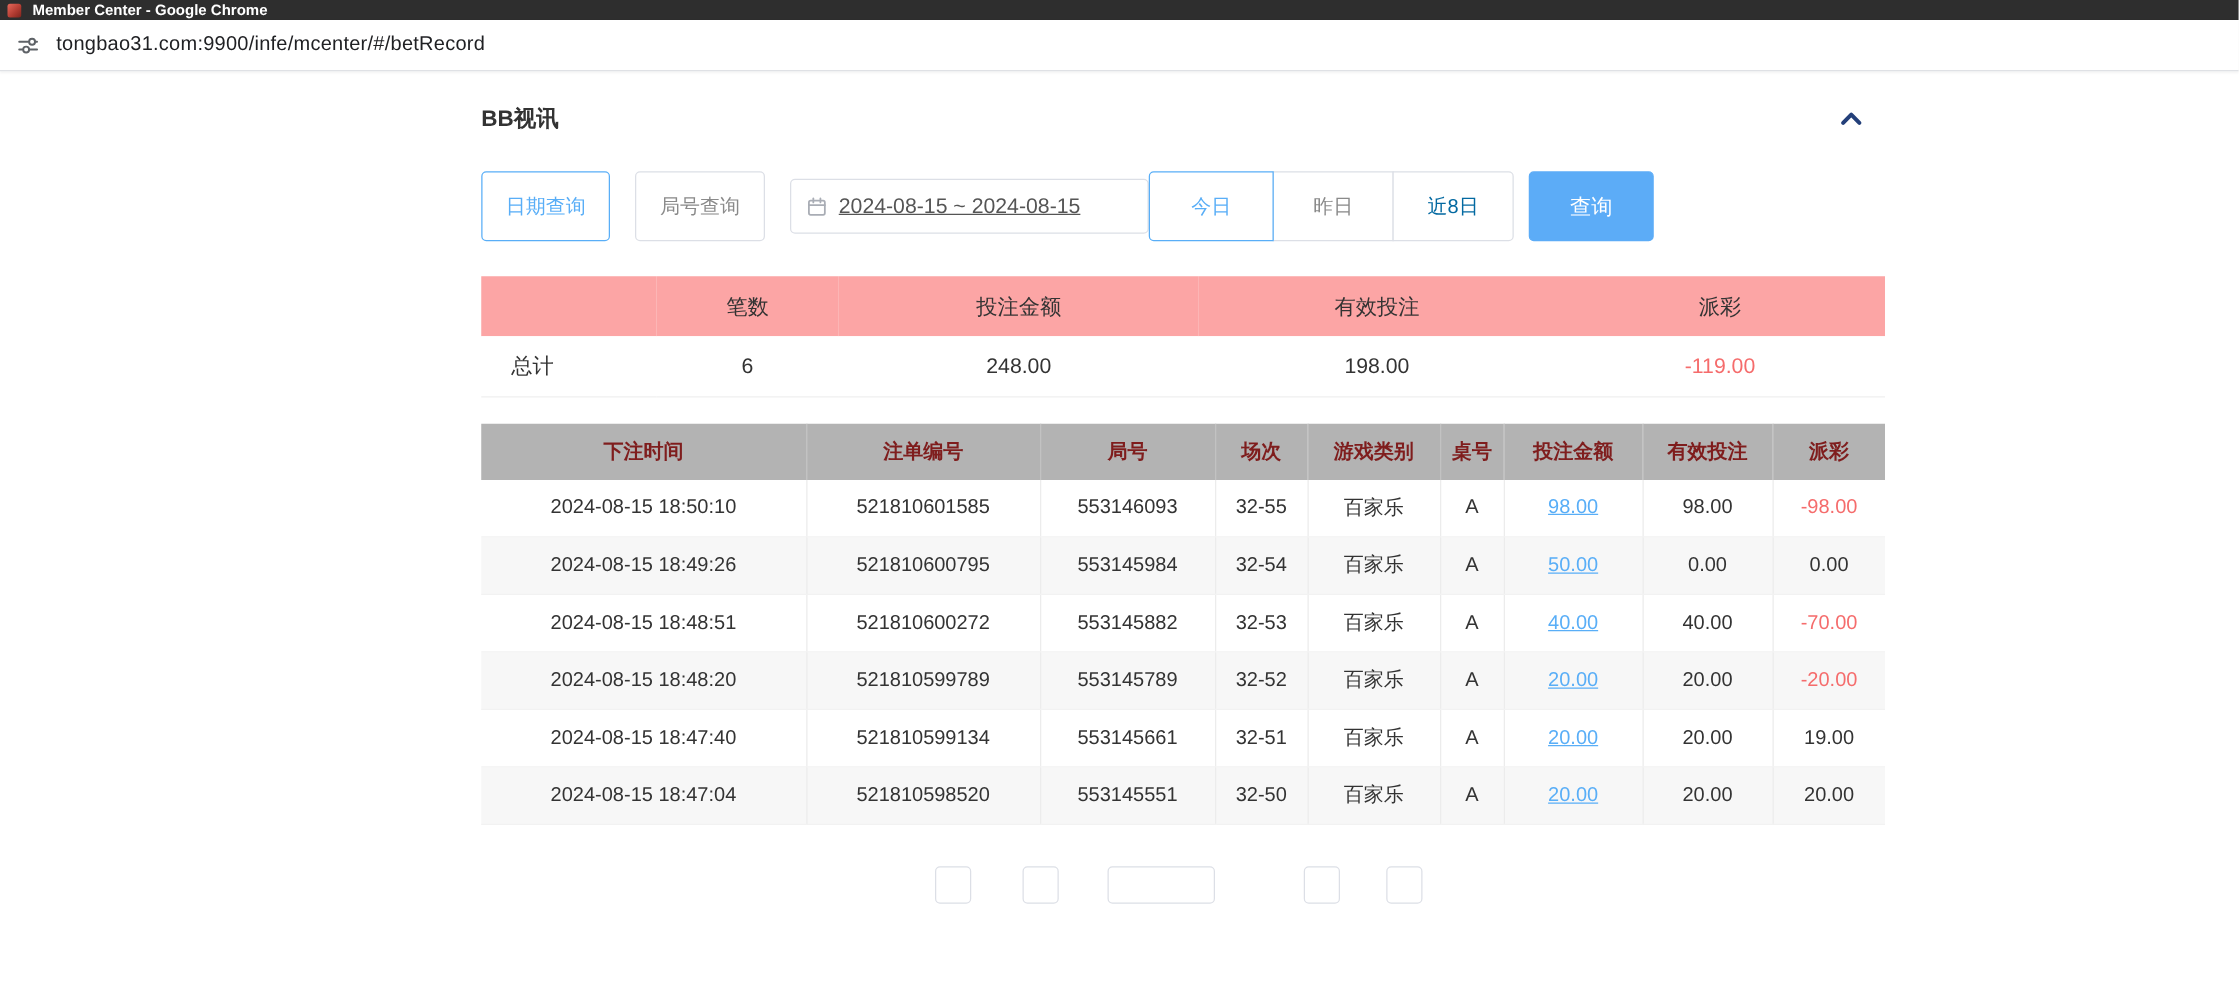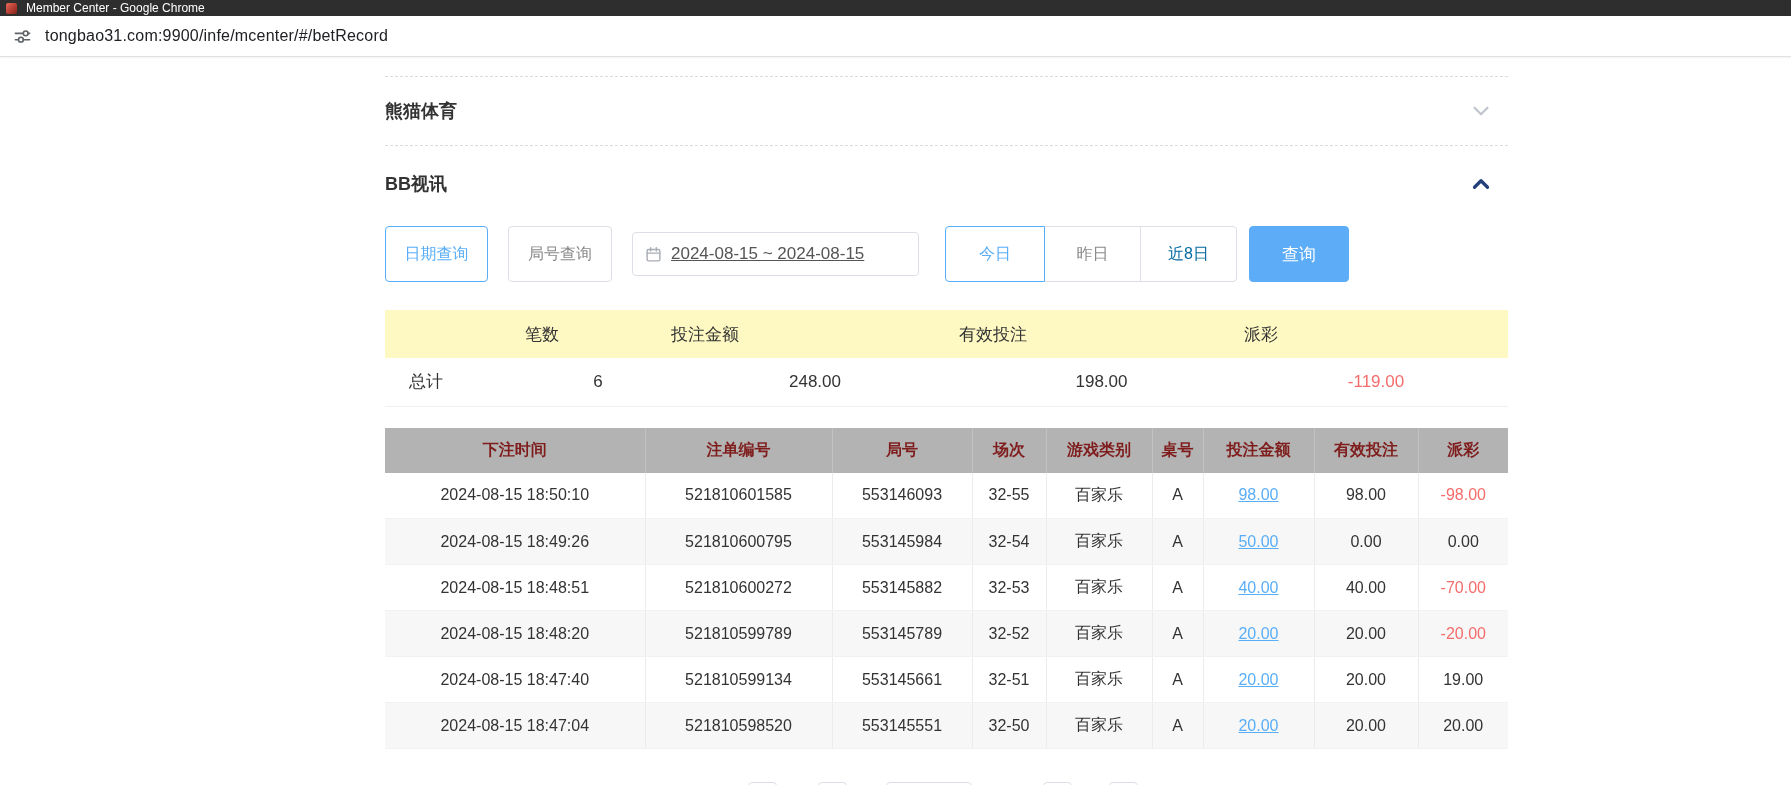--- a/index.html
+++ b/index.html
@@ -4,21 +4,21 @@
 <style>
   * { margin:0; padding:0; box-sizing:border-box; }
   html,body { width:1791px; height:785px; overflow:hidden; background:#fff;
               font-family:"Liberation Sans","DejaVu Sans",sans-serif; }
 
   
   .titlebar { height:16px; background:#2e2e2e; display:flex; align-items:center;
               padding-left:6px; gap:9px; }
   .win-icon { width:11px; height:11px; border-radius:2px;
               background:linear-gradient(135deg,#e8695b 0%,#b03a30 60%,#7e241d 100%); flex:0 0 auto; }
-  .title-text { color:#ffffff; font-size:12px; line-height:16px; white-space:nowrap; }
+  .title-text { color:#ffffff; font-size:12px; line-height:16px; white-space:nowrap;font-weight:bold; }
 
   .urlbar { height:41px; background:#fff; border-bottom:1px solid #dfe1e5;
             display:flex; align-items:center; padding-left:13px; gap:13px;
             box-shadow:0 1px 2px rgba(0,0,0,0.05); }
   .url-text { font-size:16px; color:#202124; letter-spacing:0.2px; }
 
   
   .page { width:1123px; margin-left:385px; }
 
   .section-row { display:flex; align-items:center; justify-content:space-between; cursor:pointer; }
@@ -31,34 +31,34 @@
   
   .filters { display:flex; align-items:center; margin-top:4px; }
   .btn { height:56px; border-radius:4px; font-size:16px; display:inline-flex;
          align-items:center; justify-content:center; background:#fff; cursor:pointer;
          user-select:none; }
   .btn-date-query { width:103px; border:1px solid #59aef7; color:#59aef7; }
   .btn-round-query { width:104px; border:1px solid #dcdfe6; color:#8a8a8a; margin-left:20px; }
   .date-input { width:287px; height:44px; border:1px solid #dcdfe6; border-radius:4px;
                 margin-left:20px; display:flex; align-items:center; padding-left:12px; gap:9px;
                 color:#555; font-size:17px; cursor:pointer; background:#fff;text-decoration:underline; }
-  .btn-group { display:flex; margin-left:26px; }
+  .btn-group { display:flex; margin-left:0; }
   .btn-group .btn { border-radius:0; margin-left:-1px; }
   .btn-group .btn:first-child { border-radius:4px 0 0 4px; margin-left:0; }
   .btn-group .btn:last-child { border-radius:0 4px 4px 0; }
   .btn-today { width:100px; border:1px solid #59aef7; color:#59aef7; z-index:1; }
   .btn-yesterday { width:97px; border:1px solid #dcdfe6; color:#8a8a8a; }
   .btn-last8 { width:97px; border:1px solid #dcdfe6; color:#0369a1; }
   .btn-search { width:100px; margin-left:12px; background:#5cacf7; border:1px solid #5cacf7;
                 color:#fff; font-size:17px; }
 
   
   table { border-collapse:collapse; table-layout:fixed; width:100%; }
   .summary { margin-top:28px; font-size:17px; color:#333; }
-  .summary thead td { background:#fef9c3; height:48px; text-align:left; }
+  .summary thead td { background:#fca5a5; height:48px; text-align:center; }
   .summary tbody td { background:#fff; height:48px; text-align:center;
                       border-bottom:1px solid #f0f0f0; }
   .summary tbody td.total-label { text-align:left; padding-left:24px; }
 
   
   .bets { margin-top:21px; font-size:16px; color:#333; }
   .bets thead th { background:#b3b3b3; color:#7f1d1d; height:45px; font-weight:bold;
                    font-size:16px; text-align:center; border-right:1px solid #c2c2c2; }
   .bets thead th:last-child { border-right:none; }
   .bets tbody td { height:46px; text-align:center; background:#fff;
@@ -94,28 +94,20 @@
       <line x1="3" y1="16" x2="6" y2="16"></line>
       <circle cx="10" cy="16" r="3"></circle>
       <line x1="13" y1="16" x2="21" y2="16"></line>
     </svg>
   </span>
   <span class="url-text">tongbao31.com:9900/infe/mcenter/#/betRecord</span>
 </div>
 
 <div class="page">
 
-  <div class="section-row section-collapsed">
-    <span class="section-title">熊猫体育</span>
-    <span class="chev">
-      <svg width="26" height="26" viewBox="0 0 24 24" fill="none" stroke="#c0c4cc" stroke-width="2" stroke-linecap="round" stroke-linejoin="round">
-        <polyline points="6,9 12,15 18,9"></polyline>
-      </svg>
-    </span>
-  </div>
 
   <div class="section-row section-expanded-head">
     <span class="section-title">BB视讯</span>
     <span class="chev">
       <svg width="26" height="26" viewBox="0 0 24 24" fill="none" stroke="#24407a" stroke-width="3" stroke-linecap="round" stroke-linejoin="round">
         <polyline points="6,15 12,9 18,15"></polyline>
       </svg>
     </span>
   </div>
 

